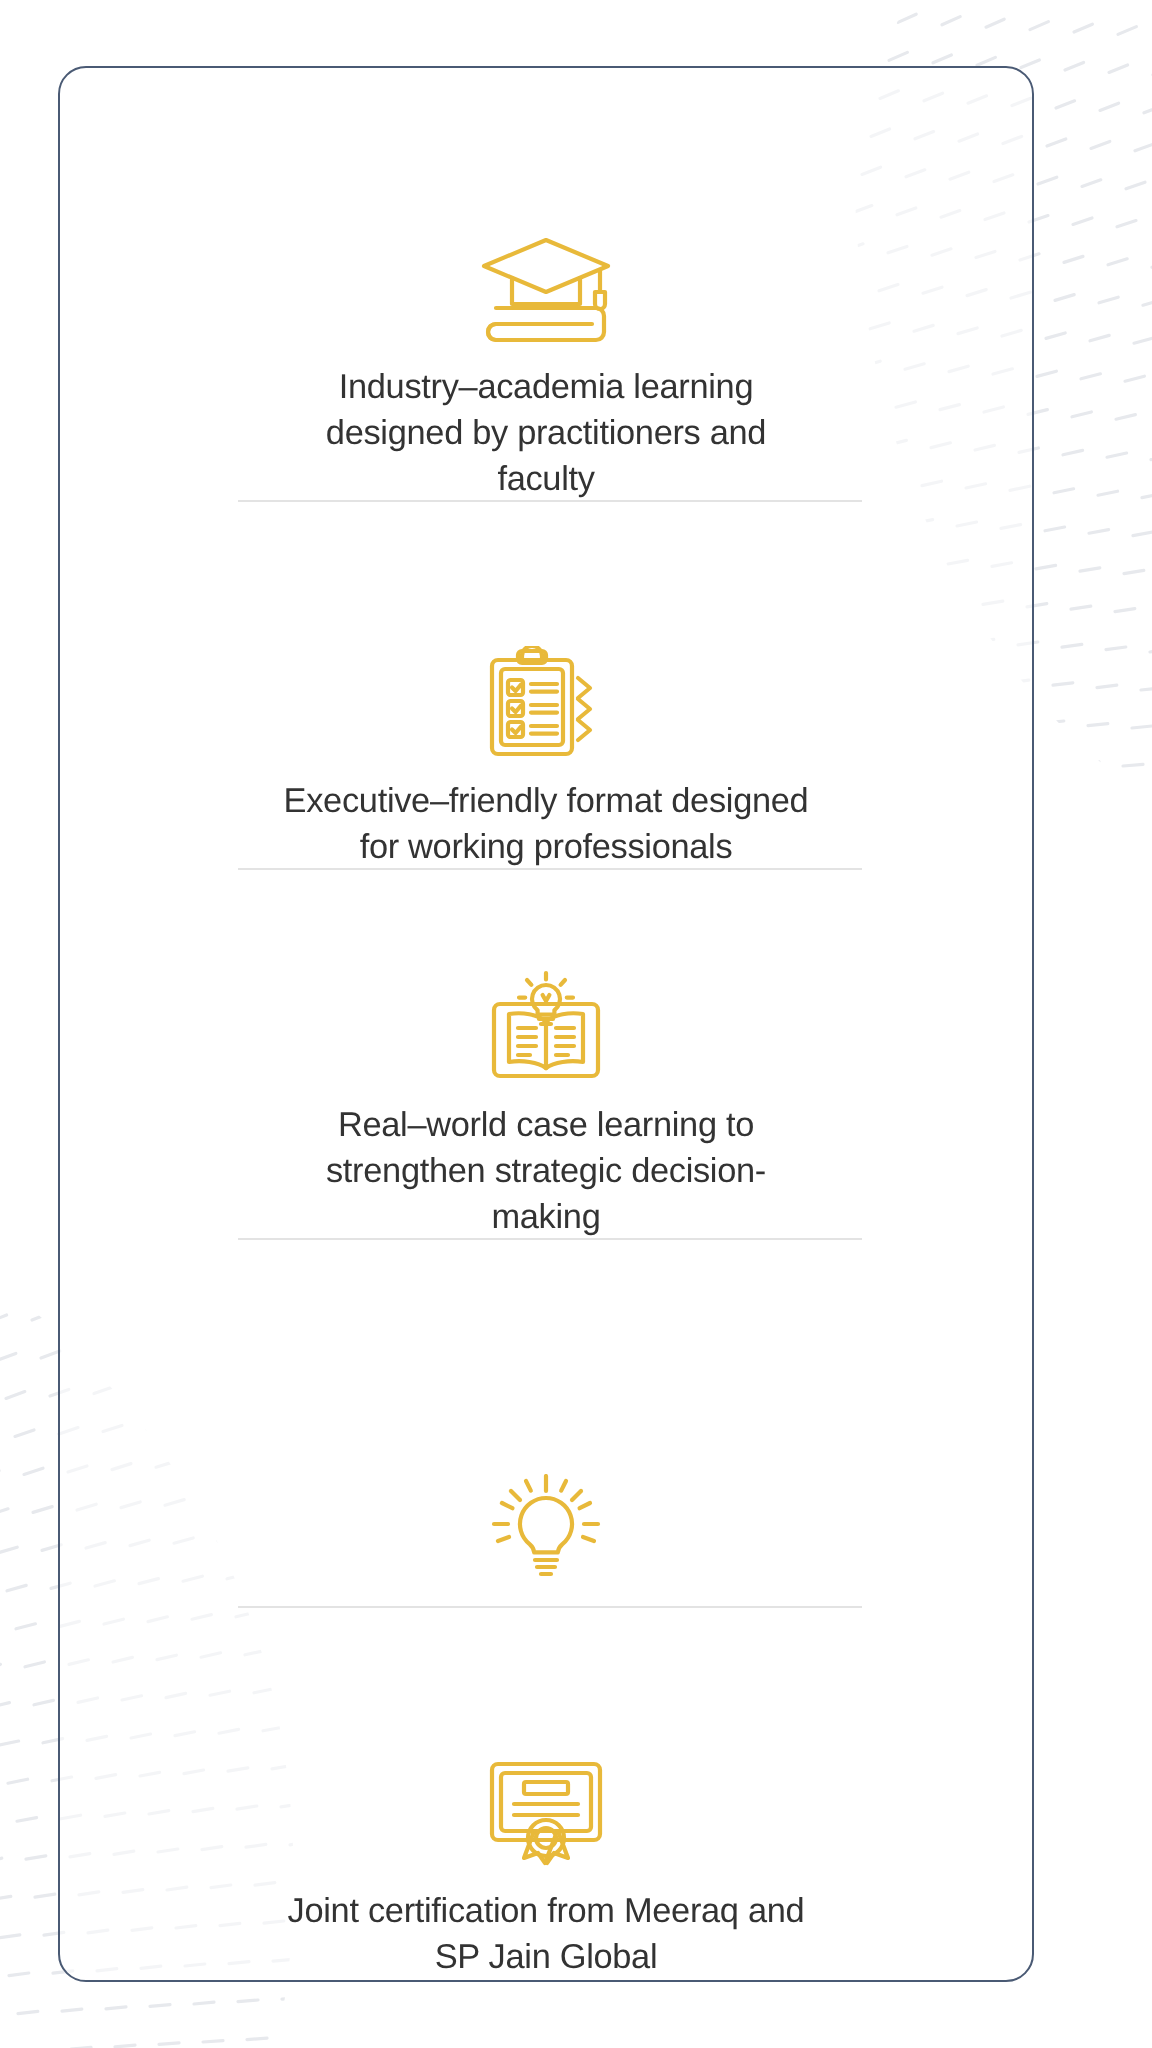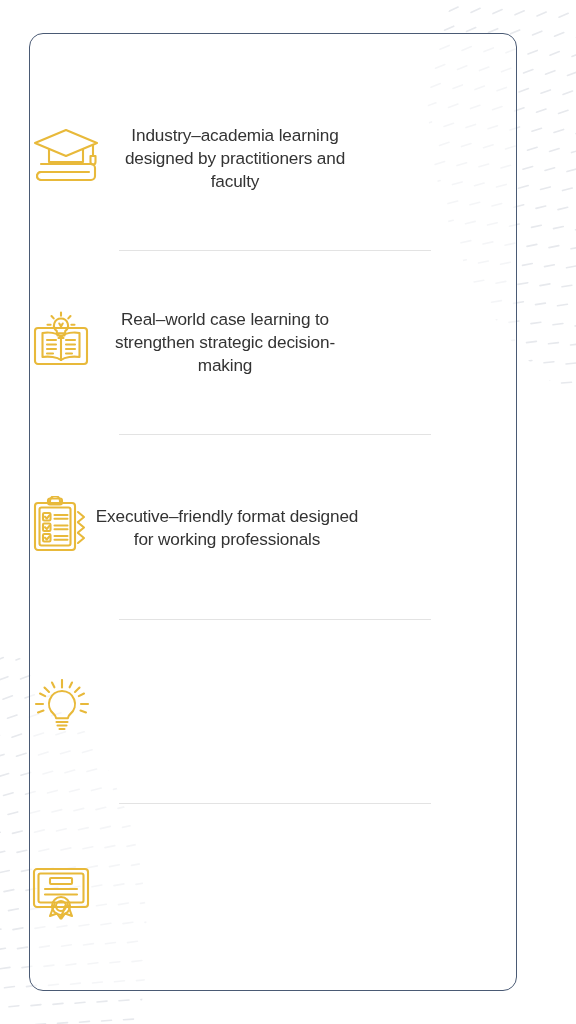--- a/index.html
+++ b/index.html
@@ -61,23 +61,23 @@
     display: flex;
     flex-direction: column;
     justify-content: flex-start;
     padding-top: 32px;
     box-sizing: border-box;
   }
 
   .feature-item {
     height: 189px;
     display: flex;
-    flex-direction: row;
+    flex-direction: column;
     align-items: center;
-    justify-content: flex-start;
+    justify-content: flex-end;
     position: relative;
   }
   .feature-item:last-child { height: 190px; }
 
   .feature-icon {
     height: 62px;
     display: flex;
     align-items: center;
     justify-content: center;
     margin-bottom: 6px;
@@ -1049,47 +1049,20 @@
           <path d="M11 38 h50 a4 4 0 0 1 4 4 v8 a4 4 0 0 1 -4 4 h-50 a4 4 0 0 1 0 -8 h48"></path>
           <path d="M11 46 a4 4 0 0 0 0 8"></path>
         </svg>
       </div>
       <div class="feature-text">Industry–academia learning designed by practitioners and faculty</div>
       <div class="feature-divider"></div>
     </div>
 
     <div class="feature-item">
       <div class="feature-icon">
-        <svg width="62" height="58" viewBox="0 0 62 58" fill="none" stroke="#e8b93a" stroke-width="2.1" stroke-linejoin="round" stroke-linecap="round">
-
-          <rect x="5" y="17" width="52" height="36" rx="3"></rect>
-
-          <path d="M31 26 C27 22 19 21 12.5 22 L12.5 46 C19 45 27 46 31 49"></path>
-
-          <path d="M31 26 C35 22 43 21 49.5 22 L49.5 46 C43 45 35 46 31 49"></path>
-          <path d="M31 26 L31 49"></path>
-
-          <path d="M17 29 h9 M17 33.5 h9 M17 38 h9 M17 42.5 h6"></path>
-
-          <path d="M36 29 h9 M36 33.5 h9 M36 38 h9 M36 42.5 h6"></path>
-
-          <path d="M31 7.5 a7 7 0 0 1 4.2 12.6 l0 2.2 h-8.4 l0 -2.2 A7 7 0 0 1 31 7.5 z"></path>
-          <path d="M27.5 24.5 h7 M28.5 27 h5"></path>
-
-          <path d="M29.3 12.5 l1.7 3 l1.7 -3"></path>
-
-          <path d="M31 1.5 v3.2 M21.5 5 l2.2 2.4 M40.5 5 l-2.2 2.4 M17.5 13.8 h3.1 M44.5 13.8 h-3.1"></path>
-        </svg>
-      </div>
-      <div class="feature-text">Real–world case learning to strengthen strategic decision-making</div>
-      <div class="feature-divider"></div>
-    </div>
-
-    <div class="feature-item">
-      <div class="feature-icon">
         <svg width="64" height="58" viewBox="0 0 64 58" fill="none" stroke="#e8b93a" stroke-width="2.1" stroke-linejoin="round" stroke-linecap="round">
 
           <rect x="5" y="7" width="40" height="47" rx="3"></rect>
           <rect x="9.5" y="11.5" width="31" height="38" rx="2"></rect>
 
           <path d="M20 7 V5 a5 5 0 0 1 10 0 v2"></path>
           <rect x="18" y="2.5" width="14" height="6" rx="2"></rect>
 
           <rect x="13" y="17" width="7.5" height="7.5" rx="1.2"></rect>
           <path d="M15 20.7 l1.8 1.8 l2.6 -3.1"></path>
@@ -1101,20 +1074,47 @@
           <path d="M24.5 19 h13 M24.5 22.8 h13"></path>
           <path d="M24.5 29.5 h13 M24.5 33.3 h13"></path>
           <path d="M24.5 40 h13 M24.5 43.8 h13"></path>
 
           <path d="M48 16 l6 5 l-6 5"></path>
           <path d="M48 26.5 l6 5 l-6 5"></path>
           <path d="M48 37 l6 5 l-6 5"></path>
         </svg>
       </div>
       <div class="feature-text">Executive–friendly format designed for working professionals</div>
+      <div class="feature-divider"></div>
+    </div>
+
+    <div class="feature-item">
+      <div class="feature-icon">
+        <svg width="62" height="58" viewBox="0 0 62 58" fill="none" stroke="#e8b93a" stroke-width="2.1" stroke-linejoin="round" stroke-linecap="round">
+
+          <rect x="5" y="17" width="52" height="36" rx="3"></rect>
+
+          <path d="M31 26 C27 22 19 21 12.5 22 L12.5 46 C19 45 27 46 31 49"></path>
+
+          <path d="M31 26 C35 22 43 21 49.5 22 L49.5 46 C43 45 35 46 31 49"></path>
+          <path d="M31 26 L31 49"></path>
+
+          <path d="M17 29 h9 M17 33.5 h9 M17 38 h9 M17 42.5 h6"></path>
+
+          <path d="M36 29 h9 M36 33.5 h9 M36 38 h9 M36 42.5 h6"></path>
+
+          <path d="M31 7.5 a7 7 0 0 1 4.2 12.6 l0 2.2 h-8.4 l0 -2.2 A7 7 0 0 1 31 7.5 z"></path>
+          <path d="M27.5 24.5 h7 M28.5 27 h5"></path>
+
+          <path d="M29.3 12.5 l1.7 3 l1.7 -3"></path>
+
+          <path d="M31 1.5 v3.2 M21.5 5 l2.2 2.4 M40.5 5 l-2.2 2.4 M17.5 13.8 h3.1 M44.5 13.8 h-3.1"></path>
+        </svg>
+      </div>
+      <div class="feature-text">Real–world case learning to strengthen strategic decision-making</div>
       <div class="feature-divider"></div>
     </div>
 
     <div class="feature-item">
       <div class="feature-icon">
         <svg width="64" height="60" viewBox="0 0 64 60" fill="none" stroke="#e8b93a" stroke-width="2.1" stroke-linejoin="round" stroke-linecap="round">
 
           <path d="M32 12 a13 13 0 0 1 8.2 23.1 c-1.4 1.2 -2.1 2.5 -2.3 4.1 h-11.8 c-0.2 -1.6 -0.9 -2.9 -2.3 -4.1 A13 13 0 0 1 32 12 z"></path>
 
           <path d="M26.5 43 h11 M27.5 46.5 h9 M29.5 50 h5"></path>
@@ -1146,16 +1146,17 @@
 
           <path d="M15 23 h32 M15 28.5 h32"></path>
 
           <path d="M24.5 38 l-4.5 12 l7 -2.5 l3.5 5 l5 -13"></path>
           <path d="M37.5 38 l4.5 12 l-7 -2.5 l-3.5 5"></path>
 
           <circle cx="31" cy="40" r="9"></circle>
           <circle cx="31" cy="40" r="5"></circle>
         </svg>
       </div>
+      <div class="feature-text">Joint certification from Meeraq and SP Jain Global</div>
     </div>
 
   </div>
 </div>
 
 </body></html>

